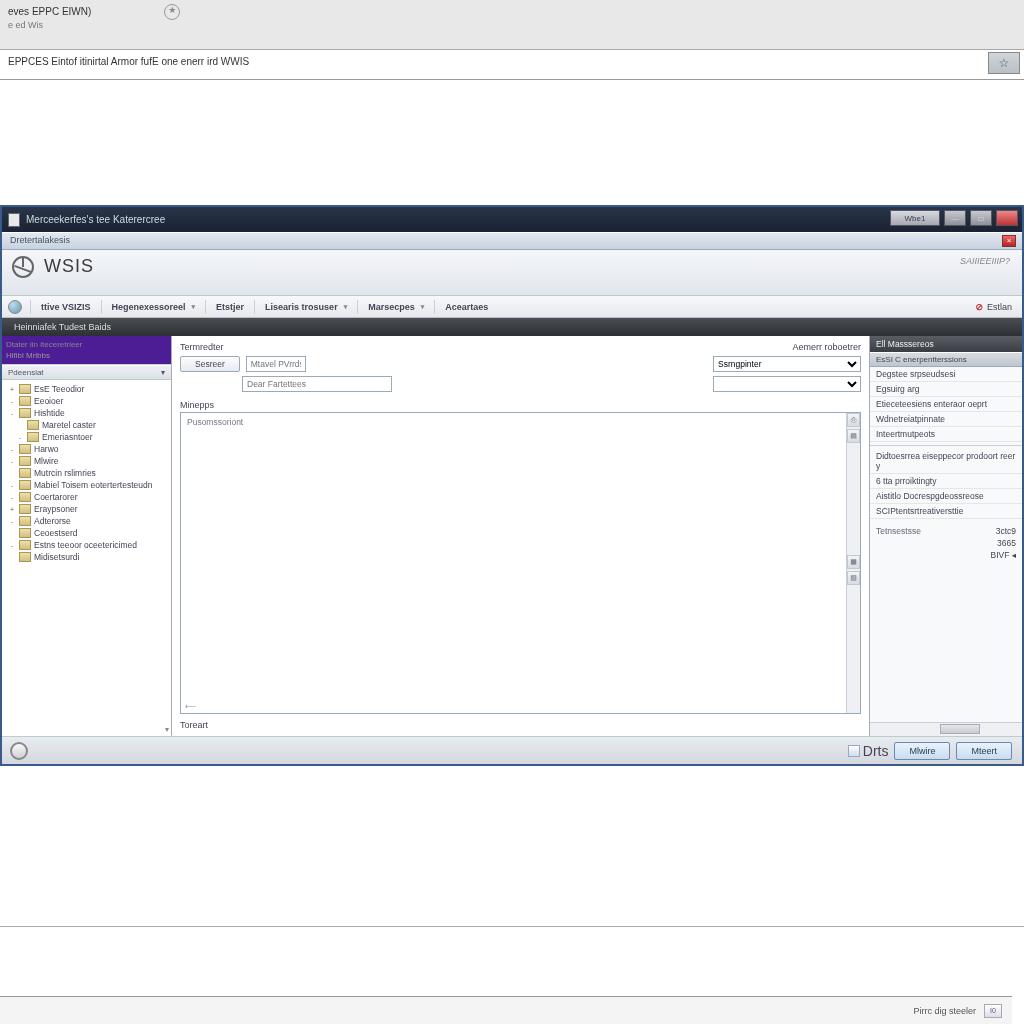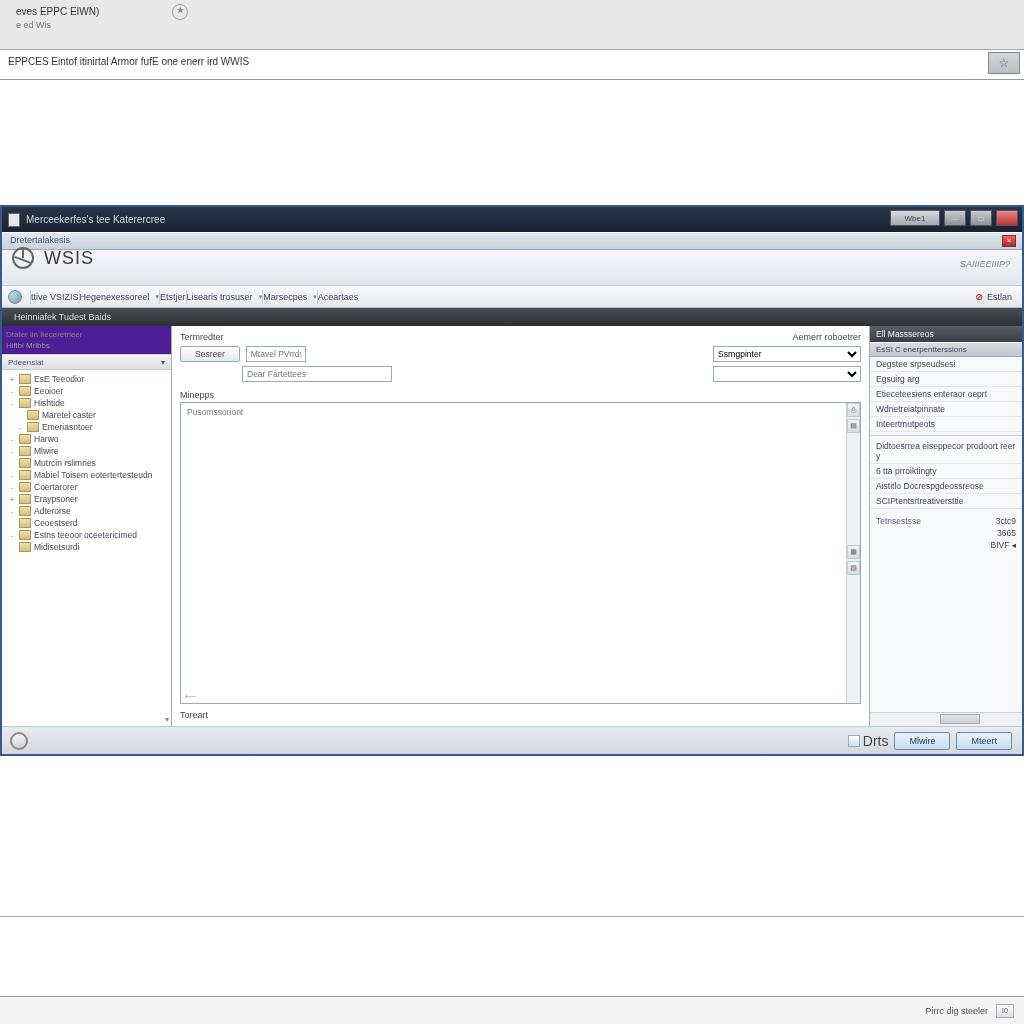--- a/index.html
+++ b/index.html
@@ -1,18 +1,18 @@
 <!DOCTYPE html>
 <html><head>
 <meta charset="utf-8">
 <style>
 * { box-sizing: border-box; margin: 0; padding: 0; font-family: Tahoma, Arial, sans-serif; }
 body { background: #fff; width: 1024px; height: 1024px; overflow: hidden; position: relative; }
 
-.outer-top { background: #e8e8e8; height: 50px; border-bottom: 1px solid #aaa; padding: 4px 16px; font-size: 10px; color: #333; }
+.outer-top { background: #e8e8e8; height: 50px; border-bottom: 1px solid #aaa; padding: 4px 8px; font-size: 10px; color: #333; }
 .outer-top .line2 { color: #777; font-size: 9px; }
 .outer-top .star-icon { display: inline-block; width: 16px; height: 16px; border: 1px solid #999; border-radius: 50%; vertical-align: middle; margin-left: 70px; position: relative; }
 .outer-top .star-icon::before { content: "★"; position: absolute; font-size: 9px; color: #888; left: 3px; top: 0; }
 
 .outer-tabbar { background: #fff; height: 30px; border-bottom: 1px solid #999; font-size: 10px; padding: 6px 8px; color: #333; position: relative; }
 .outer-tabbar .brand-logo { position: absolute; right: 4px; top: 2px; width: 32px; height: 22px; background: linear-gradient(#d0d6da,#b8c0c6); border: 1px solid #888; display: flex; align-items: center; justify-content: center; }
 .outer-tabbar .brand-logo::before { content: "☆"; font-size: 12px; color: #555; }
 
 .whitespace-top { height: 125px; background: #fff; }
 
@@ -20,30 +20,30 @@
 .titlebar { background: linear-gradient(#2a354a, #1a2232); height: 25px; display: flex; align-items: center; padding: 0 6px; color: #cdd; font-size: 10px; position: relative; }
 .titlebar .doc-icon { width: 12px; height: 14px; background: #e8e8e8; border: 1px solid #667; margin-right: 6px; }
 .titlebar .win-controls { position: absolute; right: 4px; top: 3px; display: flex; gap: 4px; }
 .win-btn { width: 22px; height: 16px; border: 1px solid #556; background: linear-gradient(#c8c8d0,#909098); font-size: 8px; display: flex; align-items: center; justify-content: center; }
 .win-btn.badge { width: 50px; background: linear-gradient(#d8d8e0,#a8a8b0); color: #345; }
 .win-btn.close { background: linear-gradient(#e88,#b33); }
 
 .subtitlebar { background: linear-gradient(#e2e8f0,#c8d2de); height: 18px; border-top: 1px solid #fff; border-bottom: 1px solid #9ab; font-size: 9px; color: #456; padding: 2px 8px; position: relative; }
 .subtitlebar .close-x { position: absolute; right: 6px; top: 2px; width: 14px; height: 12px; background: linear-gradient(#e66,#b22); border: 1px solid #733; color: #fff; font-size: 8px; text-align: center; line-height: 10px; }
 
-.brand-bar { background: linear-gradient(#f4f6fa,#e2e6ec); height: 36px; border-bottom: 1px solid #bcc; display: flex; align-items: flex-end; padding: 16px 10px; position: relative; }
+.brand-bar { background: linear-gradient(#f4f6fa,#e2e6ec); height: 46px; border-bottom: 1px solid #bcc; display: flex; align-items: flex-start; padding: 6px 10px; position: relative; }
 .brand-bar .mb-logo { width: 22px; height: 22px; border: 2px solid #666; border-radius: 50%; margin-right: 10px; position: relative; }
 .brand-bar .mb-logo::before { content: ""; position: absolute; width: 2px; height: 9px; background: #666; left: 8px; top: 0; }
 .brand-bar .mb-logo::after { content: ""; position: absolute; width: 18px; height: 2px; background: #666; left: 0; top: 10px; transform: rotate(20deg); }
 .brand-bar .brand-title { font-size: 18px; color: #3a3a3a; letter-spacing: 1px; }
 .brand-bar .right-text { position: absolute; right: 12px; font-size: 9px; color: #888; font-style: italic; }
 
 .menubar { background: linear-gradient(#f8f9fb,#e6e8ec); height: 22px; border-bottom: 1px solid #b8bcc4; display: flex; align-items: center; padding: 0 6px; font-size: 9px; color: #445; position: relative; }
 .menubar .globe-icon { width: 14px; height: 14px; border: 1px solid #888; border-radius: 50%; background: radial-gradient(circle at 30% 30%, #bde, #69a); margin-right: 8px; }
-.menubar .menu-item { padding: 2px 0; border-left: 1px solid #ccd; cursor: default; display: flex; align-items: center; gap: 3px; }
+.menubar .menu-item { padding: 2px 10px; border-left: 1px solid #ccd; cursor: default; display: flex; align-items: center; gap: 3px; font-weight: bold; }
 .menubar .menu-item:first-of-type { border-left: none; }
 .menubar .dd::after { content: "▾"; font-size: 7px; color: #888; margin-left: 3px; }
 .menubar .right-menu { position: absolute; right: 10px; display: flex; align-items: center; gap: 4px; font-size: 9px; color: #445; }
 .menubar .exit-icon { color: #b33; font-weight: bold; }
 
 .darkband { background: linear-gradient(#4a4e54,#2c3034); height: 18px; display: flex; align-items: center; color: #ddd; font-size: 9px; padding: 0 12px; position: relative; }
 .darkband .band-left { flex: 0 0 162px; }
 
 .main-area { display: flex; height: 400px; background: #fff; }
 .sidebar { flex: 0 0 170px; border-right: 1px solid #aab; background: #4c1d95; display: flex; flex-direction: column; font-size: 9px; color: #445; position: relative; }
@@ -86,21 +86,21 @@
 .right-panel .rp-scroll { position: absolute; bottom: 0; left: 0; right: 0; height: 14px; background: #eef0f4; border-top: 1px solid #ccd; }
 .right-panel .rp-scroll .thumb { position: absolute; left: 70px; top: 1px; width: 40px; height: 10px; background: linear-gradient(#e4e6ea,#c8ccd2); border: 1px solid #aab; }
 
 .statusbar { background: linear-gradient(#e8ebf0,#d4d8de); height: 28px; border-top: 1px solid #bcc; display: flex; align-items: center; padding: 0 8px; position: relative; }
 .statusbar .sb-logo { width: 18px; height: 18px; border: 2px solid #888; border-radius: 50%; background: linear-gradient(#f8f8f8,#d0d0d0); }
 .statusbar .sb-right { position: absolute; right: 10px; display: flex; gap: 6px; align-items: center; }
 .statusbar .sb-text { font-size: 14px; color: #445; display: flex; align-items: center; gap: 3px; }
 .statusbar .sb-icon { width: 12px; height: 12px; background: linear-gradient(#fff,#cde); border: 1px solid #9ab; }
 .statusbar .sb-btn { border: 1px solid #6a8ab0; background: linear-gradient(#eaf2fb,#c8dcf0); padding: 3px 14px; font-size: 9px; color: #245; border-radius: 2px; }
 
-.outer-bottom { position: absolute; bottom: 0; left: 0; right: 0; height: 28px; border-top: 1px solid #999; background: #f4f4f4; display: flex; align-items: center; justify-content: flex-end; padding: 0 10px; gap: 8px; font-size: 9px; color: #555; }
+.outer-bottom { position: absolute; bottom: 0; left: 0; right: 12px; height: 28px; border-top: 1px solid #999; background: #f4f4f4; display: flex; align-items: center; justify-content: flex-end; padding: 0 10px; gap: 8px; font-size: 9px; color: #555; }
 .outer-bottom .pg-icon { width: 18px; height: 14px; border: 1px solid #aaa; background: linear-gradient(#fff,#dde); font-size: 7px; color: #556; text-align: center; line-height: 12px; }
 
 .hr-line { border-top: 1px solid #aaa; margin-top: 160px; }
 </style>
 </head>
 <body>
 
 <div class="outer-top">
   <span>eves EPPC EIWN)</span>
   <span class="star-icon"></span>

